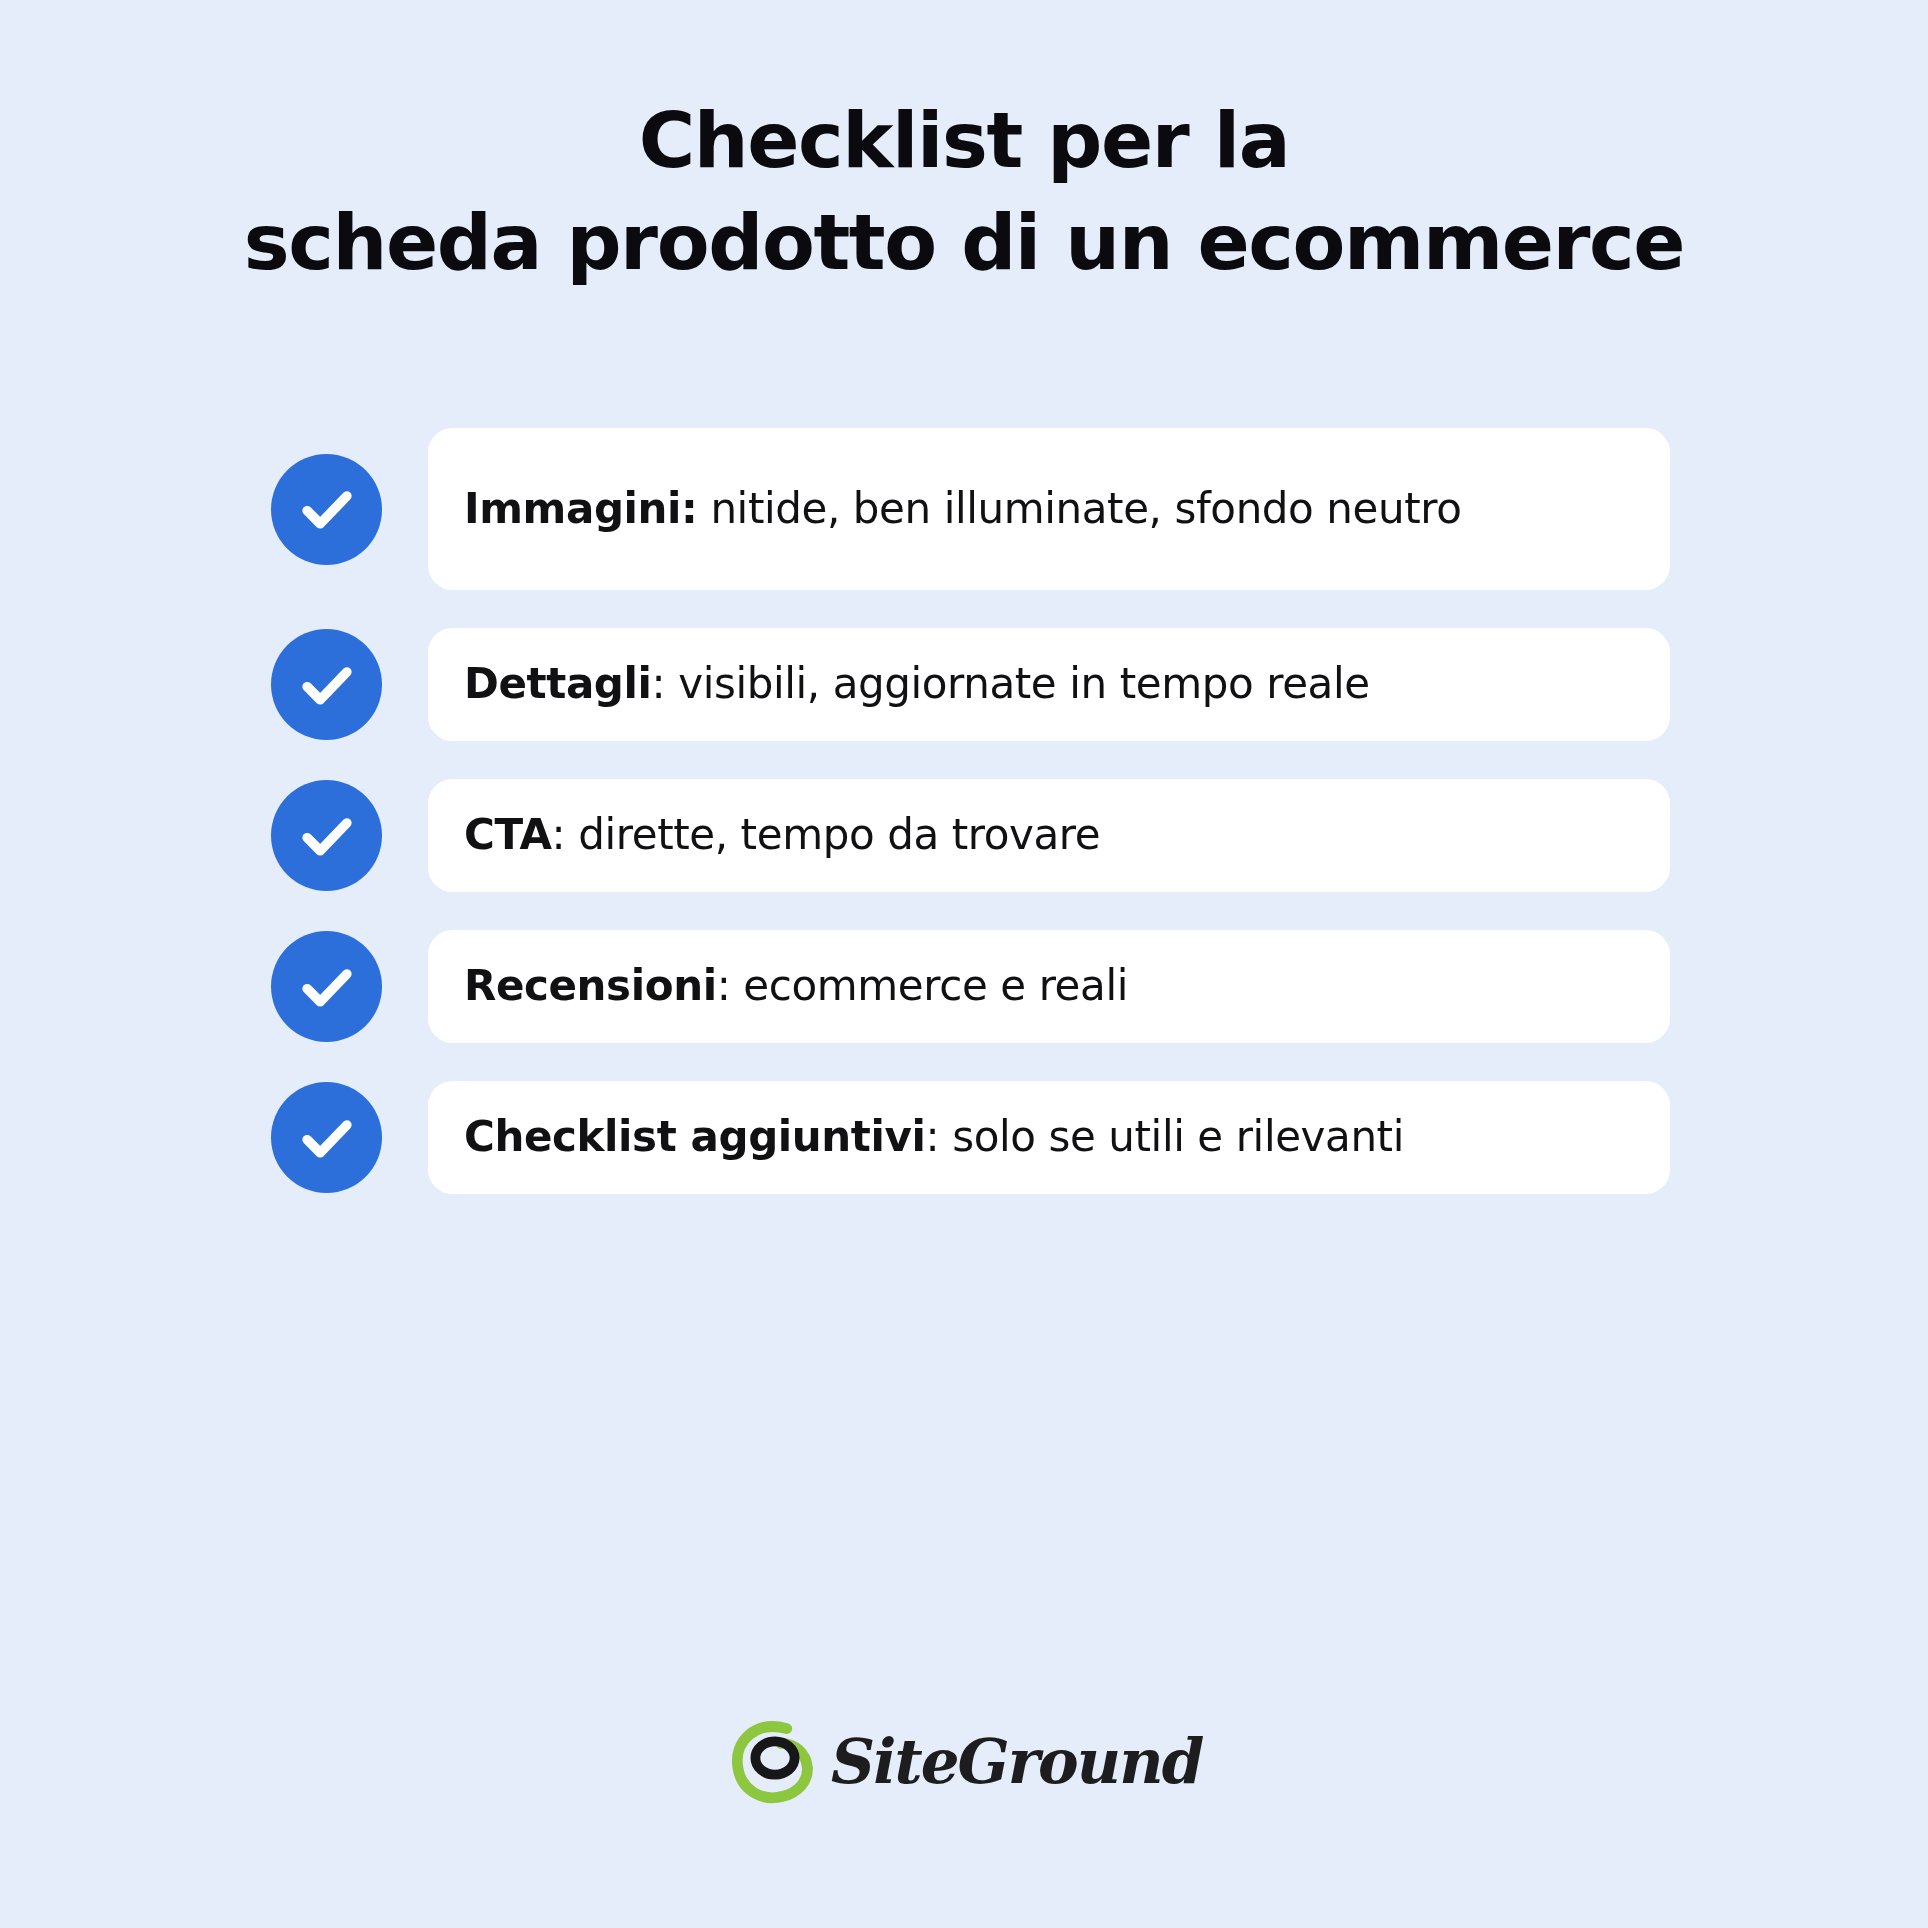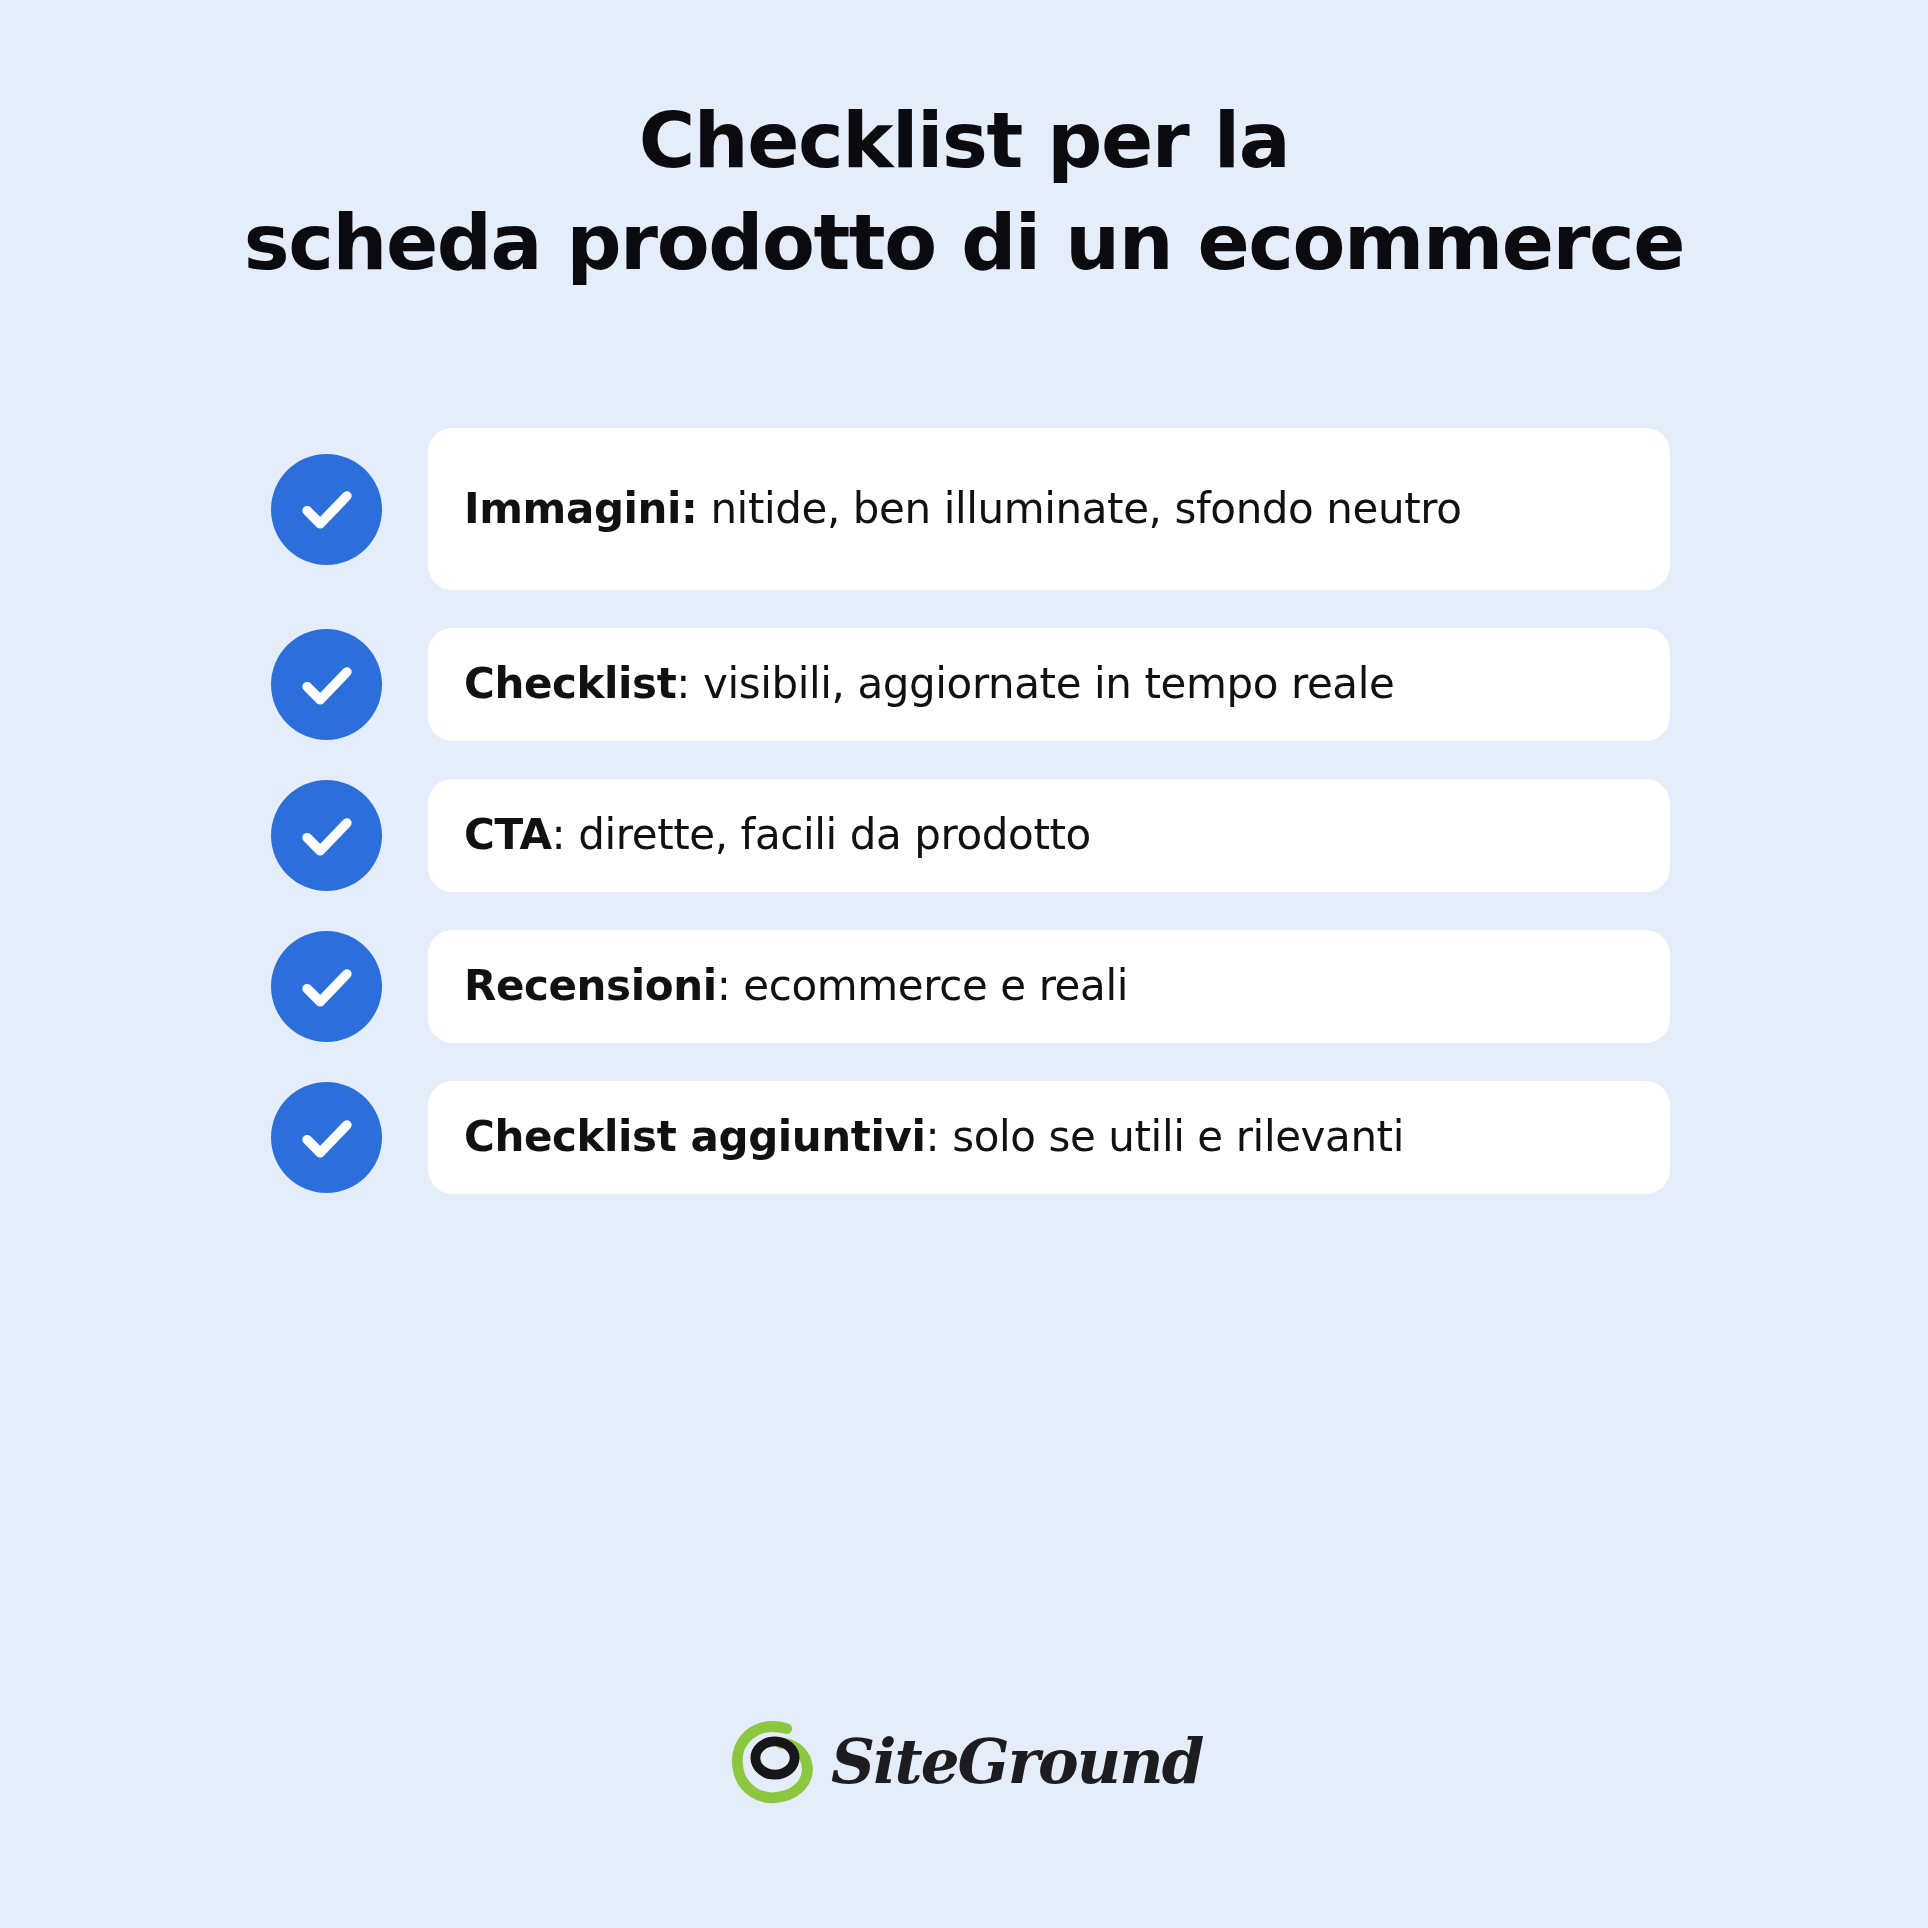--- a/index.html
+++ b/index.html
@@ -146,32 +146,32 @@
     </div>
 
 
     <div class="check-row">
       <div class="check-icon">
         <svg viewBox="0 0 24 24" aria-hidden="true">
           <path d="M5 12.6 L9.6 17.2 L19 7.4" fill="none" stroke="#ffffff" stroke-width="3.4" stroke-linecap="round" stroke-linejoin="round"></path>
         </svg>
       </div>
       <div class="card">
-        <div class="card-text"><b> Checklist</b><span>: visibili, aggiornate in tempo reale</span></div>
-      </div>
-    </div>
-
-    <div class="check-row">
-      <div class="check-icon">
-        <svg viewBox="0 0 24 24" aria-hidden="true">
-          <path d="M5 12.6 L9.6 17.2 L19 7.4" fill="none" stroke="#ffffff" stroke-width="3.4" stroke-linecap="round" stroke-linejoin="round"></path>
-        </svg>
-      </div>
-      <div class="card">
-        <div class="card-text"><b>CTA</b><span>: dirette, facili da prodotto</span></div>
+        <div class="card-text"><b> Dettagli</b><span>: visibili, aggiornate in tempo reale</span></div>
+      </div>
+    </div>
+
+    <div class="check-row">
+      <div class="check-icon">
+        <svg viewBox="0 0 24 24" aria-hidden="true">
+          <path d="M5 12.6 L9.6 17.2 L19 7.4" fill="none" stroke="#ffffff" stroke-width="3.4" stroke-linecap="round" stroke-linejoin="round"></path>
+        </svg>
+      </div>
+      <div class="card">
+        <div class="card-text"><b>CTA</b><span>: dirette, tempo da trovare</span></div>
       </div>
     </div>
 
     <div class="check-row">
       <div class="check-icon">
         <svg viewBox="0 0 24 24" aria-hidden="true">
           <path d="M5 12.6 L9.6 17.2 L19 7.4" fill="none" stroke="#ffffff" stroke-width="3.4" stroke-linecap="round" stroke-linejoin="round"></path>
         </svg>
       </div>
       <div class="card">

